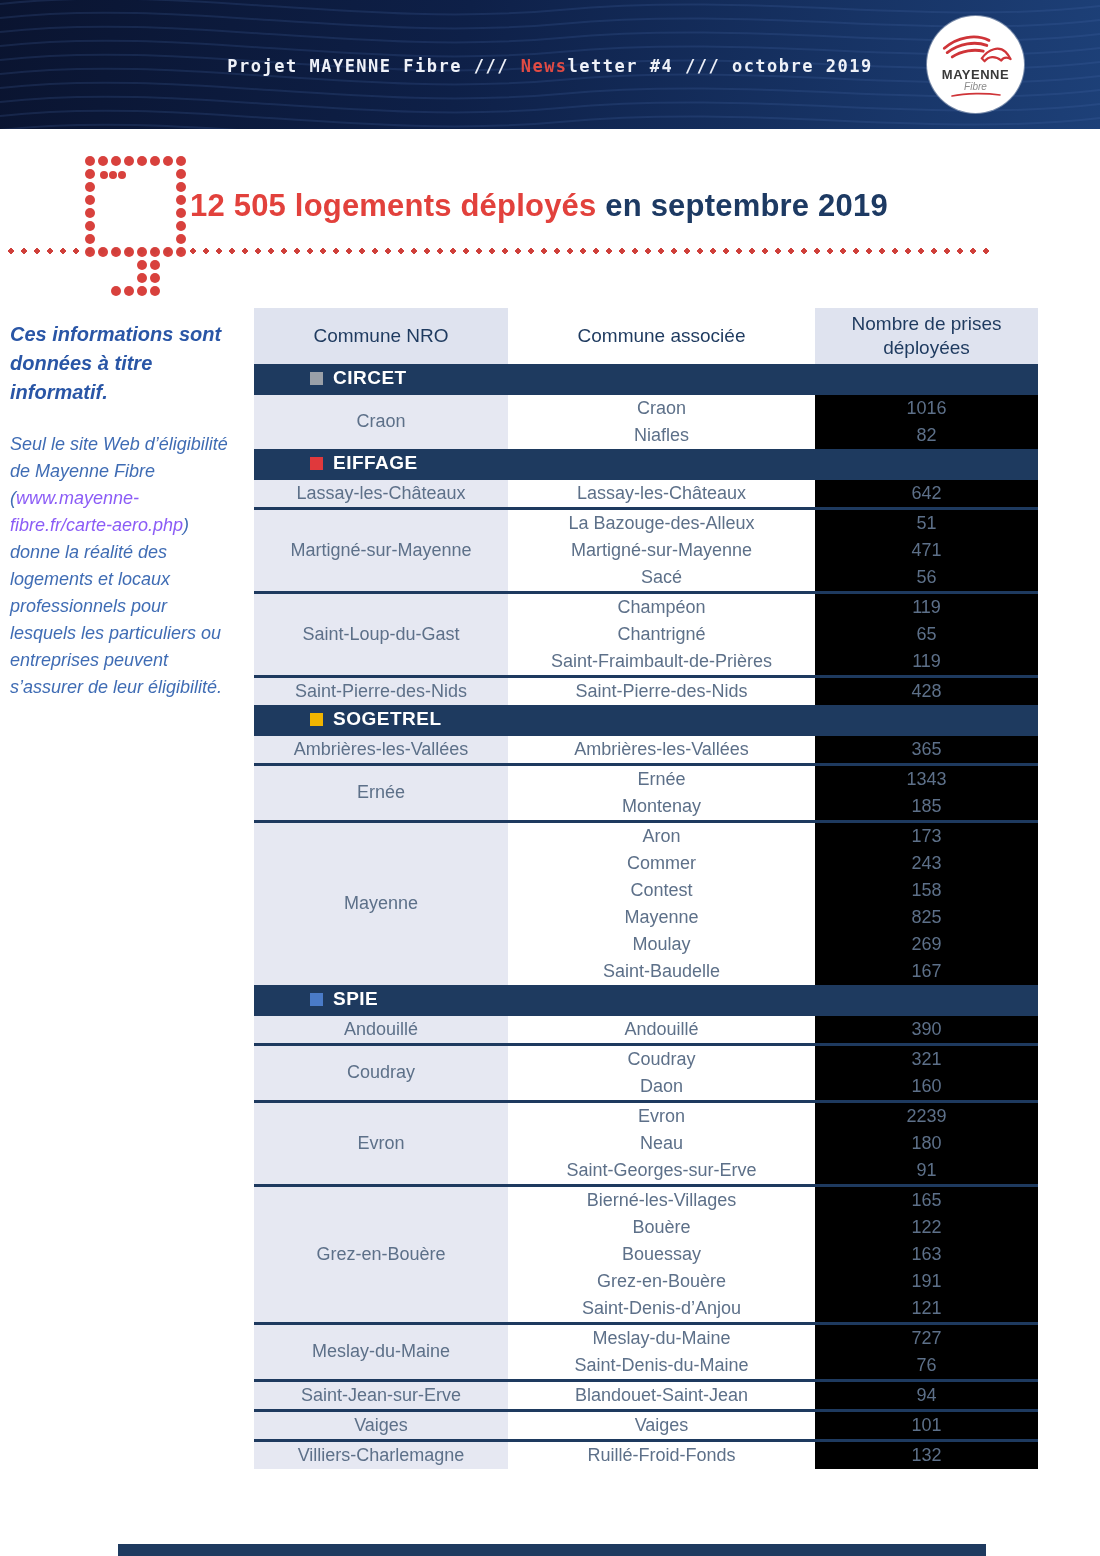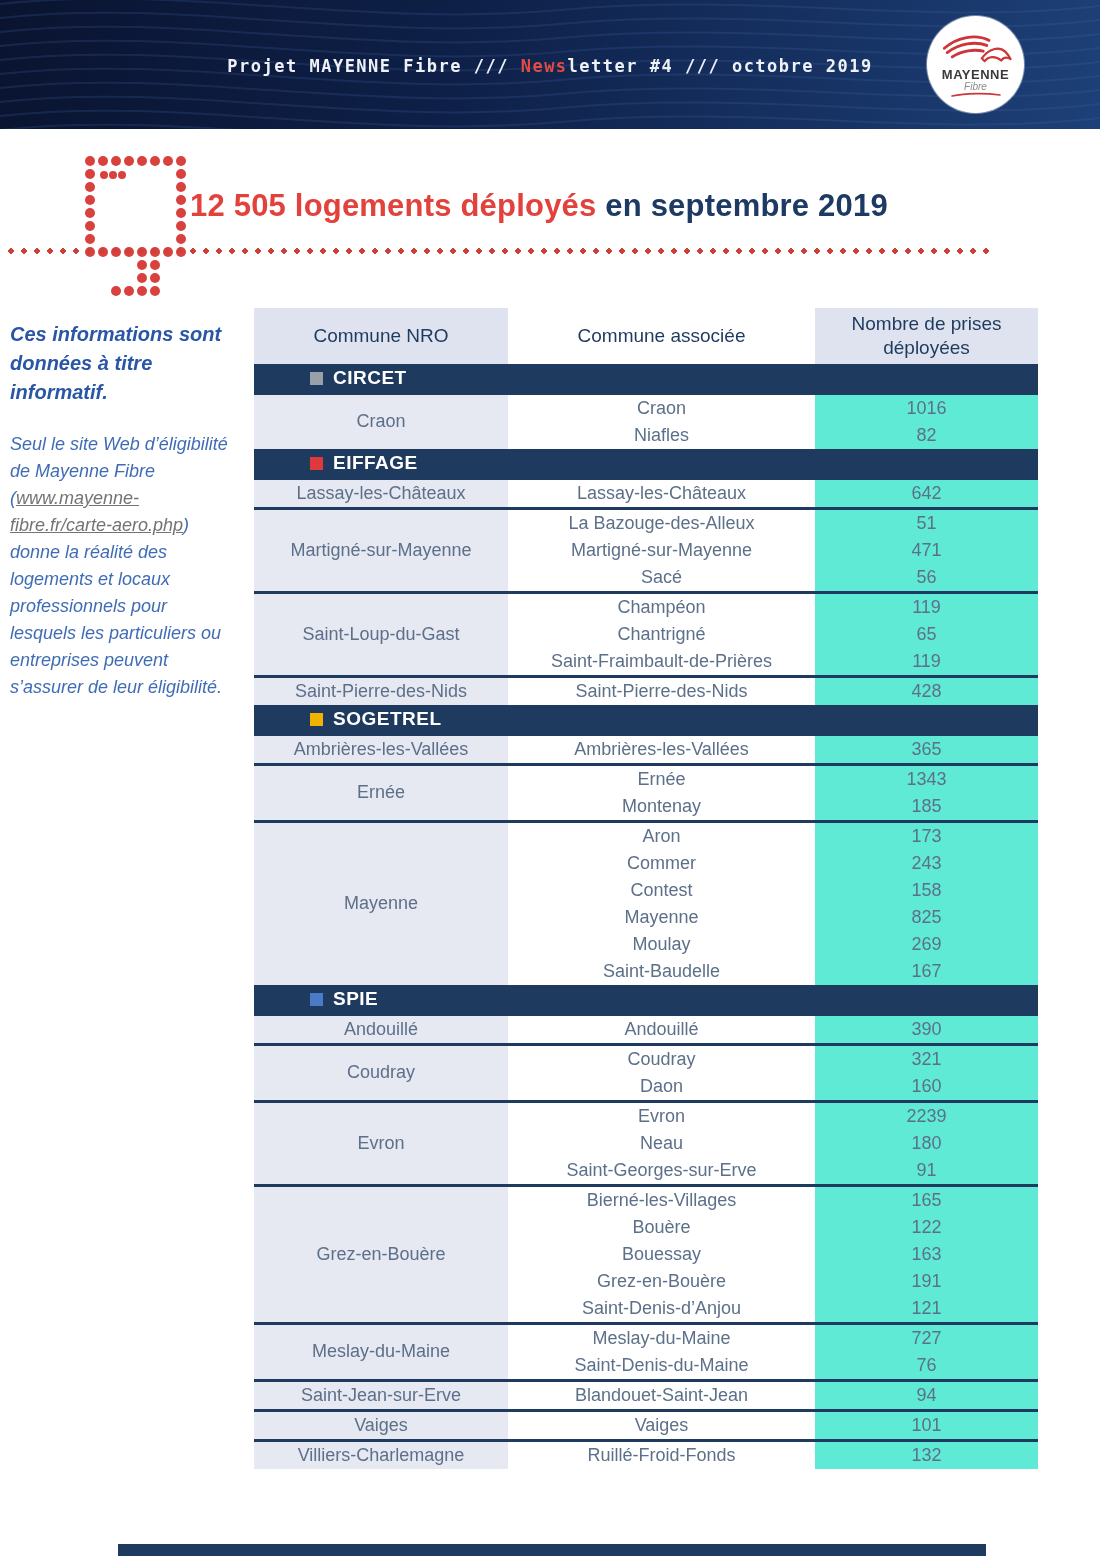--- a/index.html
+++ b/index.html
@@ -28,35 +28,35 @@
   .hl-navy{color:#1d3a63;}
   .dotline{position:absolute;left:5px;top:247px;width:986px;height:9px;
            background-image:radial-gradient(circle 3px at 6px 4px,#cf3f3a 0 2.6px,transparent 2.8px);
            background-size:13px 9px;background-repeat:repeat-x;}
 
   
   .note{position:absolute;left:10px;top:320px;width:218px;text-align:left;font-style:italic;}
   .note-intro{margin:0 0 24px;font-weight:bold;font-size:20px;line-height:1.45;color:#2a56a6;}
   .note-body{margin:0 0 26px;font-size:18px;line-height:1.5;color:#3f6cb4;}
   .note-2{margin-top:34px;}
-  .note-link{color:#737373;text-decoration:underline;cursor:pointer;}
+  .note-link{color:#8b5cf6;cursor:pointer;}
 
   
   .deploy-table{position:absolute;left:254px;top:308px;width:784px;border-collapse:collapse;
                 table-layout:fixed;font-size:18px;color:#5d7089;}
   .deploy-table th{height:56px;background:#ffffff;color:#1e3a5f;font-weight:500;font-size:19px;
                    text-align:center;vertical-align:middle;line-height:1.25;padding:0;}
   .deploy-table th.shade{background:#dfe3ef;}
   tr.section-row td{background:#1e3a5f;color:#ffffff;font-weight:bold;font-size:19px;
                     height:28px;text-align:left;padding:0 0 0 56px;letter-spacing:.5px;}
   .sq{display:inline-block;width:13px;height:13px;margin-right:10px;vertical-align:-1px;}
   .deploy-table td{height:27px;padding:0;text-align:center;vertical-align:middle;line-height:1.1;}
   td.nro{background:#e6e8f2;}
   td.assoc{background:#ffffff;}
-  td.val{background:#5eead4;}
+  td.val{background:#000000;}
   tr.group-start td{border-top:3px solid #1e3a5f;}
 
   
   .footer-bar{position:absolute;left:118px;top:1544px;width:868px;height:12px;background:#1e3a5f;}
 </style>
 </head>
 <body>
 
 <div id="page">
 

